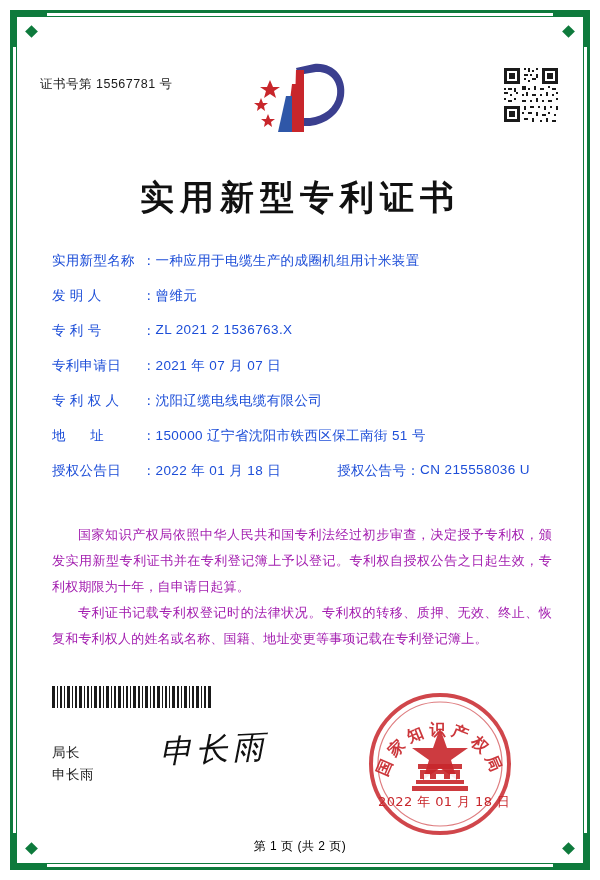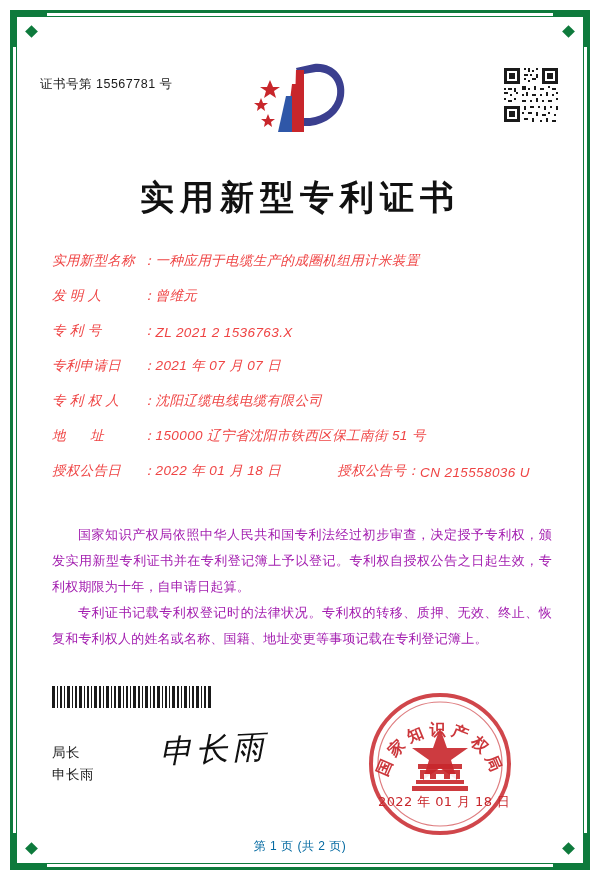--- a/index.html
+++ b/index.html
@@ -101,26 +101,25 @@
 
   
   .fields {
     position: absolute;
     left: 52px;
     top: 252px;
     width: 500px;
   }
   .field {
     display: flex;
-    align-items: flex-end;
+    align-items: flex-start;
     margin-bottom: 17px;
     font-size: 13.5px;
-    color: #ef4444;
+    color: #1d4ed8;
     white-space: nowrap;
-    font-style: italic;
   }
   .field .label {
     width: 90px;
     flex: 0 0 90px;
     letter-spacing: 0.3px;
   }
   .field .label.spaced {
     letter-spacing: 10.5px;
   }
   .field .colon {
@@ -201,21 +200,21 @@
   }
 
   
   .footer {
     position: absolute;
     left: 0;
     right: 0;
     top: 838px;
     text-align: center;
     font-size: 12px;
-    color: #0369a1;
+    color: #000000;
     letter-spacing: 0.5px;
   }
 </style>
 </head>
 <body>
 
 <div class="page">
 
   <div class="border-outer"></div>
   <div class="border-inner"></div>

